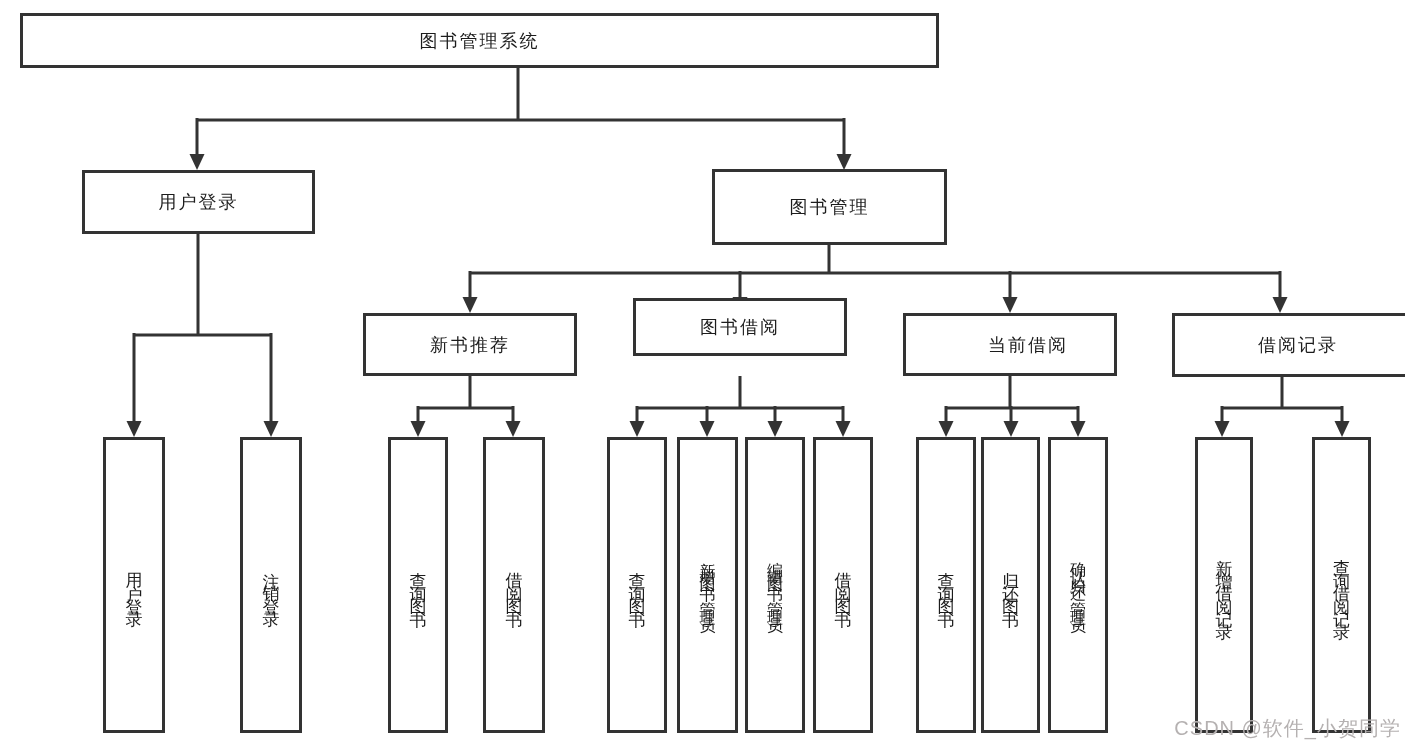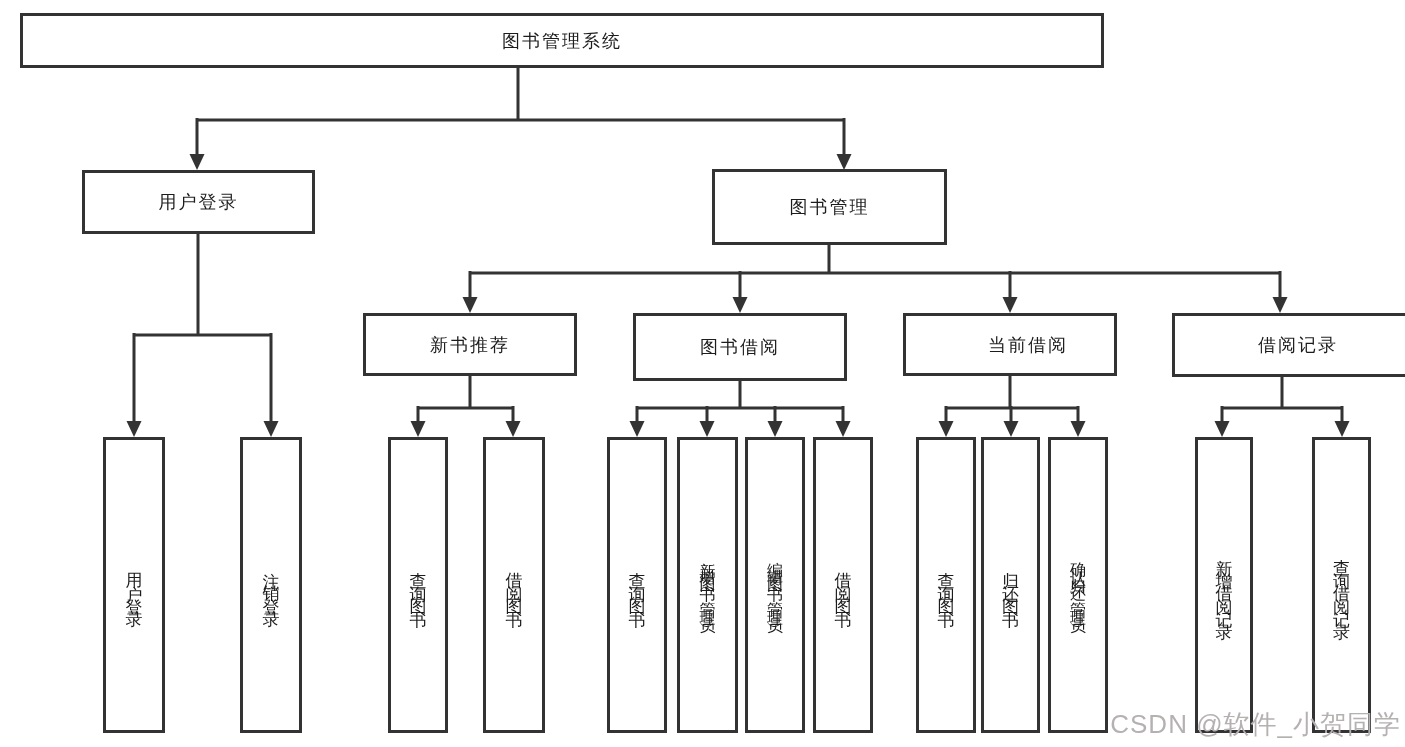--- a/index.html
+++ b/index.html
@@ -42,21 +42,21 @@
     white-space: nowrap;
   }
   .vlabel.tight {
     font-size: 16px;
     letter-spacing: 8px;
   }
   #watermark {
     position: absolute;
     right: 4px;
     bottom: 5px;
-    font-size: 26px;
+    font-size: 20px;
     color: #b5b1b1;
     letter-spacing: 1px;
     white-space: nowrap;
   }
 </style>
 </head>
 <body>
 
 <div id="stage">
 
@@ -93,35 +93,35 @@
       <polygon points="767.5,421 782.5,421 775,437"></polygon>
       <polygon points="835.5,421 850.5,421 843,437"></polygon>
       <polygon points="938.5,421 953.5,421 946,437"></polygon>
       <polygon points="1003.5,421 1018.5,421 1011,437"></polygon>
       <polygon points="1070.5,421 1085.5,421 1078,437"></polygon>
       <polygon points="1214.5,421 1229.5,421 1222,437"></polygon>
       <polygon points="1334.5,421 1349.5,421 1342,437"></polygon>
     </g>
   </svg>
 
-  <div class="node" style="left:20px; top:13px; width:1084px; height:55px;">
+  <div class="node" style="left:20px; top:13px; width:919px; height:55px;">
     <span class="hlabel">图书管理系统</span>
   </div>
 
   <div class="node" style="left:82px; top:170px; width:233px; height:64px;">
     <span class="hlabel">用户登录</span>
   </div>
   <div class="node" style="left:712px; top:169px; width:235px; height:76px;">
     <span class="hlabel">图书管理</span>
   </div>
 
   <div class="node" style="left:363px; top:313px; width:214px; height:63px;">
     <span class="hlabel">新书推荐</span>
   </div>
-  <div class="node" style="left:633px; top:313px; width:214px; height:68px;">
+  <div class="node" style="left:633px; top:298px; width:214px; height:58px;">
     <span class="hlabel">图书借阅</span>
   </div>
   <div class="node" style="left:903px; top:313px; width:214px; height:63px;padding-left:36px;">
     <span class="hlabel">当前借阅</span>
   </div>
   <div class="node" style="left:1172px; top:313px; width:252px; height:64px;">
     <span class="hlabel">借阅记录</span>
   </div>
 
   <div class="node" style="left:103px; top:437px; width:62px; height:296px;">

